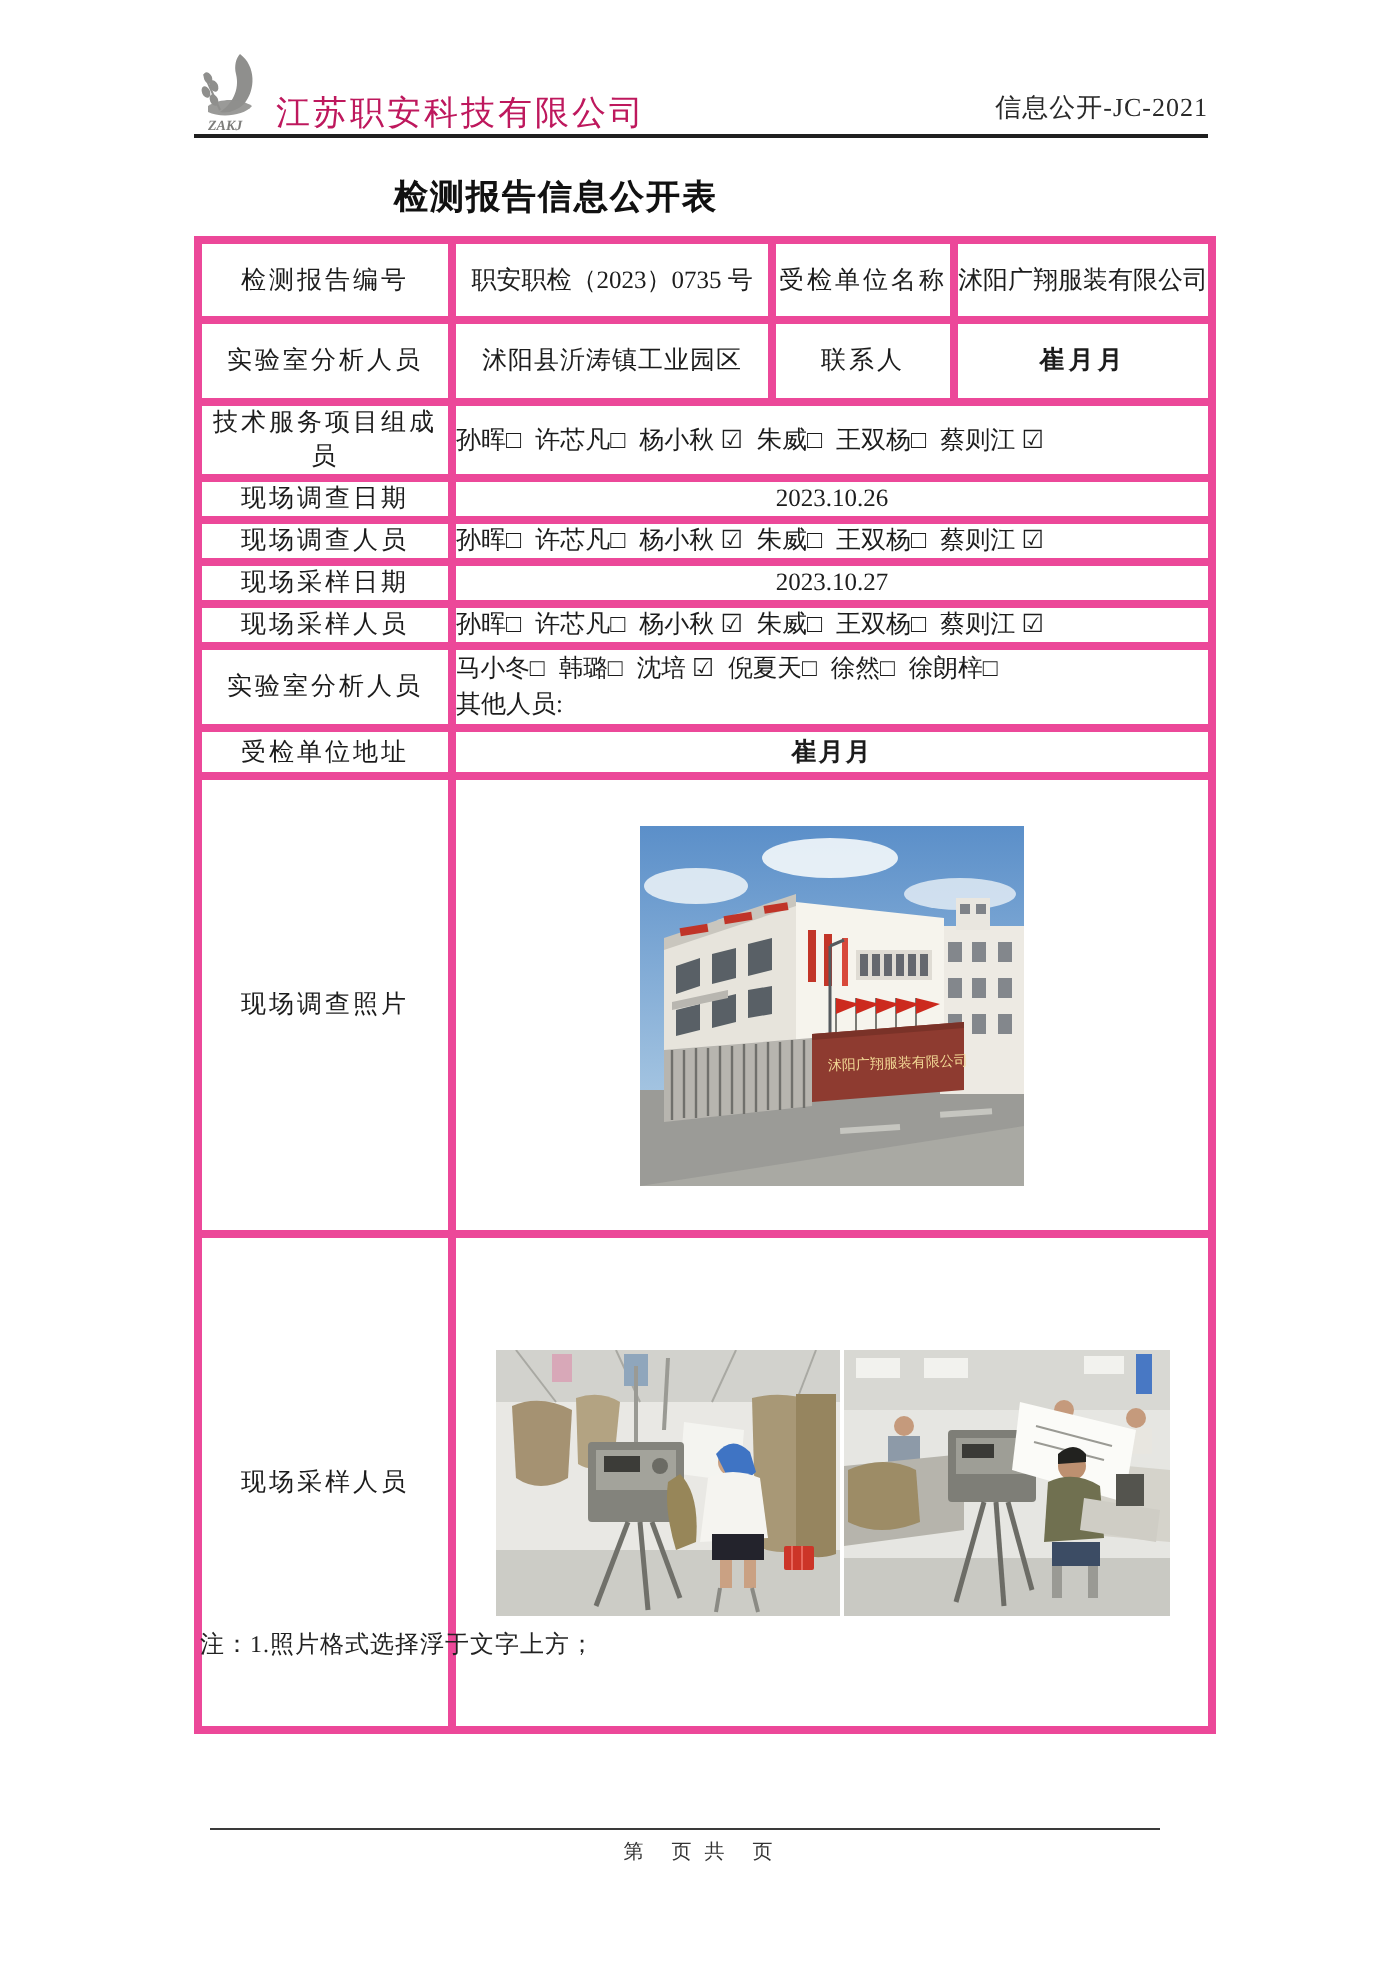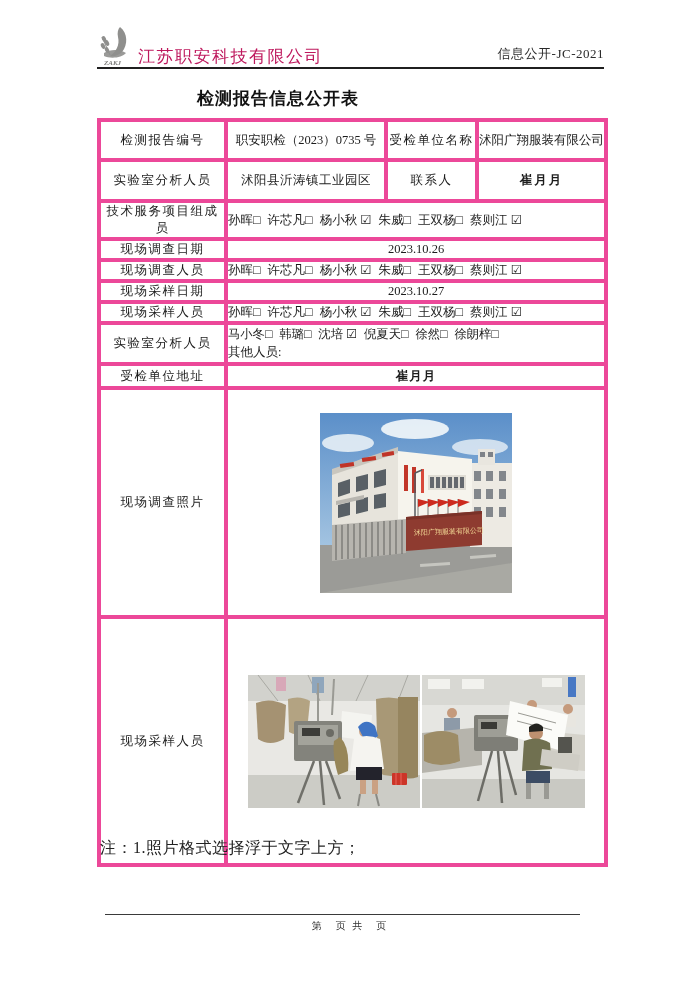--- a/index.html
+++ b/index.html
@@ -22,21 +22,21 @@
   .addr-val{font-family:"Liberation Sans", sans-serif;font-size:13.5px;letter-spacing:0.5px;}
   .contact-val{font-size:17px;font-weight:bold;letter-spacing:2px;}
   .escort-val{font-size:13px;font-weight:bold;letter-spacing:1px;}
   .cb span{margin-right:7px;white-space:nowrap;}
   .cb{white-space:nowrap;font-size:12.3px;}
   .lab-cell{padding:3px 0 3px 6px;line-height:1.5;margin-top:16px;}
   .photo-cell{text-align:center;vertical-align:middle;}
   .photo-frame{display:inline-block;vertical-align:middle;line-height:0;}
   .photo-pair{display:flex;justify-content:center;gap:2px;align-items:center;}
   
-  .note{position:absolute;left:100px;top:838px;font-size:16px;letter-spacing:0.5px;color:#222;}
+  .note{position:absolute;left:100px;top:814px;font-size:12px;letter-spacing:0.5px;color:#222;}
   .footer-rule{position:absolute;left:105px;top:914px;width:475px;height:1px;background:#3a3a3a;}
   .footer-page{position:absolute;left:0;top:919px;width:700px;text-align:center;font-size:10px;letter-spacing:2px;color:#333;}
 </style>
 </head>
 <body>
 
 <div class="page">
 
   <svg class="logo" viewBox="0 0 38 42">
     <g fill="#8f8f8d">

